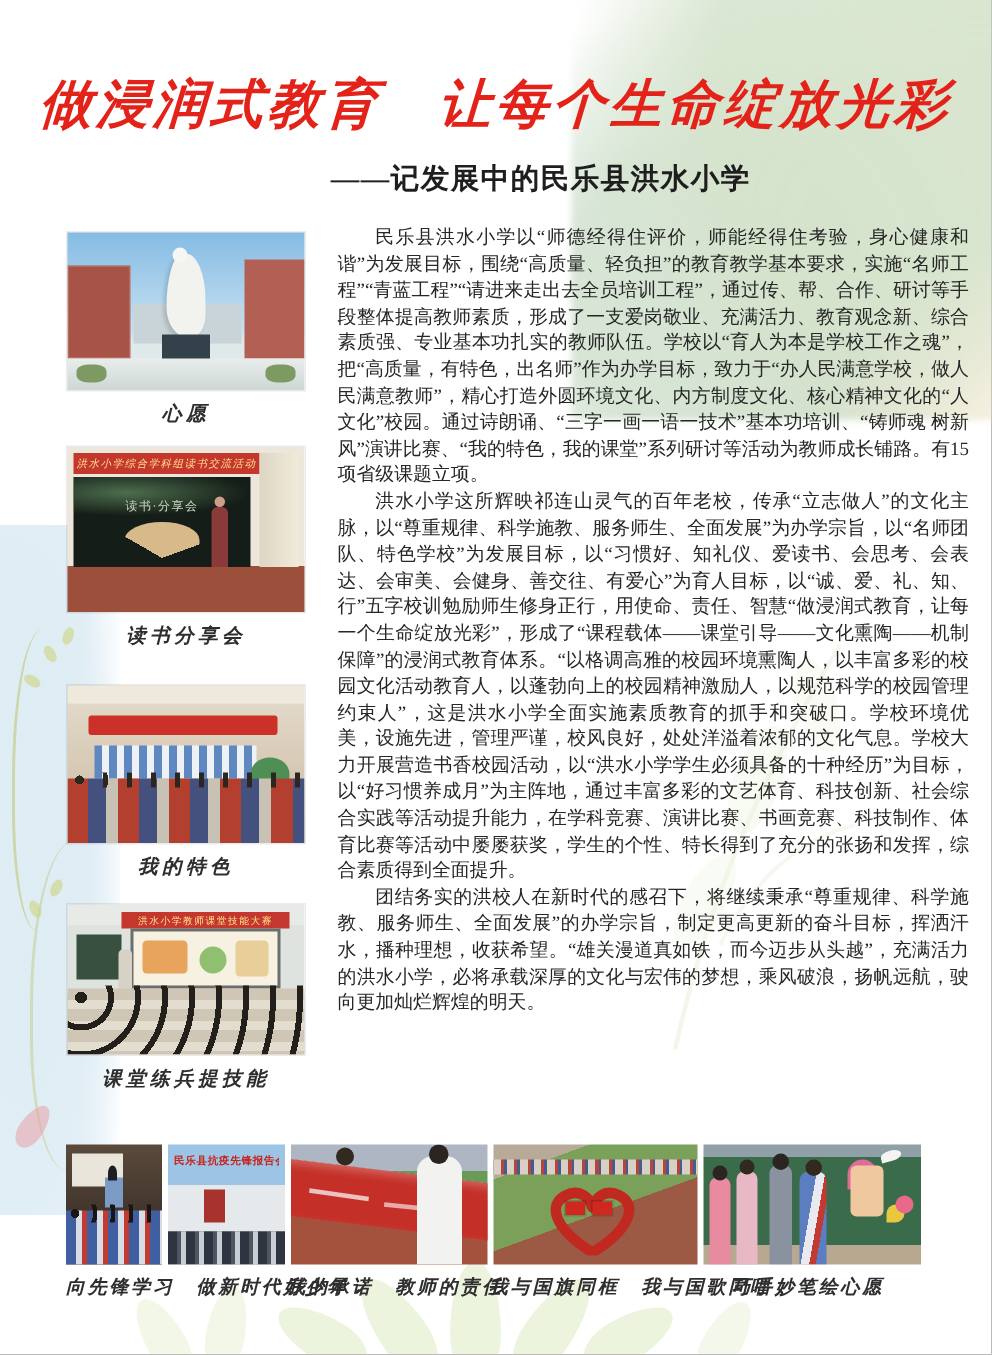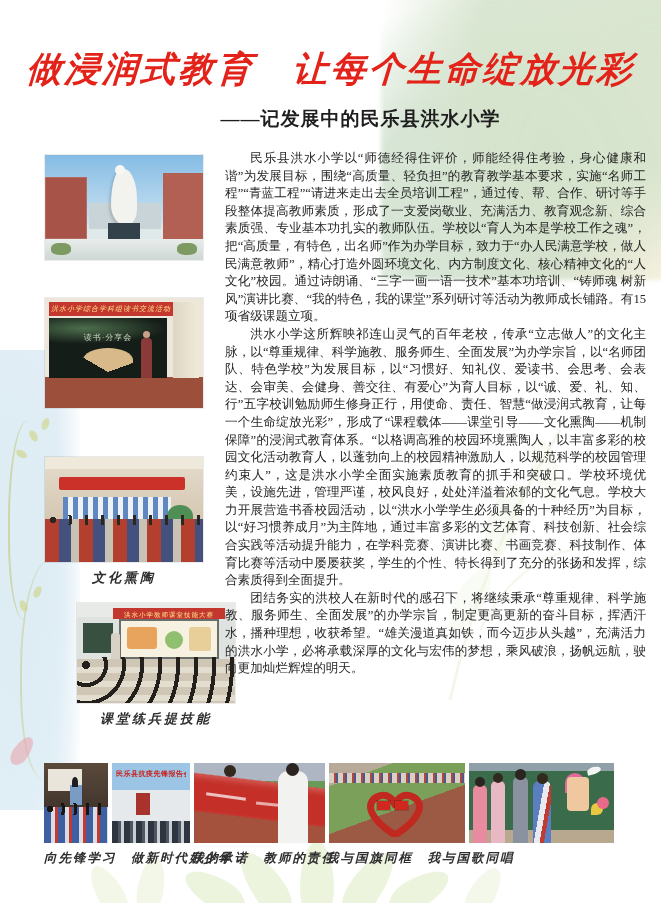--- a/index.html
+++ b/index.html
@@ -128,51 +128,53 @@
       <div class="ph-el" style="left:0;top:22px;width:42px;height:62px;background:#a85348;box-shadow:inset 0 0 0 1px rgba(255,255,255,.15);"></div>
       <div class="ph-el" style="left:118px;top:18px;width:40px;height:66px;background:#b36054;"></div>
       <div class="ph-el" style="left:44px;top:48px;width:72px;height:26px;background:#c8d4d8;"></div>
       <div class="ph-el" style="left:66px;top:14px;width:26px;height:56px;background:#f2f3ef;border-radius:45% 55% 40% 60%/70% 60% 30% 40%;box-shadow:-2px 2px 3px rgba(0,0,0,.15);"></div>
       <div class="ph-el" style="left:70px;top:10px;width:10px;height:10px;background:#f6f7f3;border-radius:50%;"></div>
       <div class="ph-el" style="left:63px;top:68px;width:32px;height:20px;background:#33424a;"></div>
       <div class="ph-el" style="left:0;top:84px;width:158px;height:21px;background:linear-gradient(#e9edec,#cdd7d4);"></div>
       <div class="ph-el" style="left:6px;top:88px;width:20px;height:12px;background:#7d9a62;border-radius:40%;"></div>
       <div class="ph-el" style="left:132px;top:88px;width:20px;height:12px;background:#7d9a62;border-radius:40%;"></div>
     </div>
+    <div class="fig-caption">心愿</div>
   </div>
 
   <div class="figure" style="top:298px;">
     <div class="photo" style="height:110px;background:linear-gradient(#ece7da 0 72%,#9c4f3a 72%);">
       <div class="ph-el" style="left:4px;top:4px;width:124px;height:14px;background:#c4372e;">
         <div class="photo-banner-text" style="top:2px;font-style:italic;">洪水小学综合学科组读书交流活动</div>
       </div>
       <div class="ph-el" style="left:4px;top:20px;width:118px;height:60px;background:#151d18;">
         <div class="ph-el" style="left:0;top:0;width:118px;height:26px;background:radial-gradient(ellipse at 30% 40%,rgba(90,130,90,.8),rgba(20,30,22,0) 70%);"></div>
         <div class="ph-el" style="left:34px;top:30px;width:50px;height:24px;background:conic-gradient(from -80deg at 50% 100%,#151d18 0 20deg,#d8b98a 20deg 150deg,#151d18 150deg);border-radius:50% 50% 0 0;"></div>
         <div class="photo-banner-text" style="top:14px;color:#cfd8c2;font-size:8px;">读书·分享会</div>
       </div>
       <div class="ph-el" style="left:96px;top:40px;width:11px;height:40px;background:#8a3a38;border-radius:4px 4px 0 0;"></div>
       <div class="ph-el" style="left:98px;top:33px;width:7px;height:7px;background:#caa088;border-radius:50%;"></div>
       <div class="ph-el" style="left:128px;top:4px;width:26px;height:76px;background:linear-gradient(90deg,#ddd6c4,#f0ead8);"></div>
     </div>
+    <div class="fig-caption">读书分享会</div>
   </div>
 
   <div class="figure" style="top:457px;">
     <div class="photo" style="height:105px;background:linear-gradient(#e5dccd,#d6c9b4 55%,#c9b8a0);">
       <div class="ph-el" style="left:0;top:0;width:158px;height:12px;background:#efe9dc;"></div>
       <div class="ph-el" style="left:14px;top:20px;width:126px;height:13px;background:#cc3129;border-radius:2px;"></div>
       <div class="ph-el" style="left:18px;top:40px;width:108px;height:22px;background:repeating-linear-gradient(90deg,#5f87c0 0 5px,#eef2f6 5px 10px);"></div>
       <div class="ph-el" style="left:122px;top:48px;width:26px;height:22px;background:#4f8f56;border-radius:50% 50% 0 0;"></div>
       <div class="ph-el" style="left:0;top:62px;width:158px;height:43px;background:repeating-linear-gradient(90deg,#b3402f 0 14px,#44507e 14px 26px,#c8c2b4 26px 34px);"></div>
       <div class="ph-el" style="left:0;top:58px;width:158px;height:10px;background:repeating-radial-gradient(circle at 8px 5px,#2c2620 0 3px,rgba(0,0,0,0) 3px 16px);"></div>
     </div>
-    <div class="fig-caption">文化熏陶</div>
-  </div>
-
-  <div class="figure" style="top:603px;margin-left:32px;">
+    <div class="fig-caption">我的特色</div>
+  </div>
+
+  <div class="figure" style="top:603px;">
     <div class="photo" style="height:100px;background:linear-gradient(#e8eae8 0 14%,#dfe3e0 14% 60%,#cfc6b6 60%);">
       <div class="ph-el" style="left:36px;top:5px;width:112px;height:11px;background:#c4372e;">
         <div class="photo-banner-text" style="top:1px;font-size:6.5px;">洪水小学教师课堂技能大赛</div>
       </div>
       <div class="ph-el" style="left:44px;top:18px;width:96px;height:36px;background:#f6f1e0;box-shadow:0 0 0 2px #6a6f6c;">
         <div class="ph-el" style="left:6px;top:6px;width:30px;height:22px;background:#e8a35c;border-radius:3px;"></div>
         <div class="ph-el" style="left:44px;top:10px;width:18px;height:18px;background:#8fbf6f;border-radius:50%;"></div>
         <div class="ph-el" style="left:68px;top:6px;width:22px;height:24px;background:#e8cf9a;border-radius:3px;"></div>
       </div>
       <div class="ph-el" style="left:6px;top:20px;width:30px;height:30px;background:#37503f;"></div>
@@ -241,14 +243,15 @@
       <div class="ph-el" style="left:6px;top:14px;width:10px;height:10px;background:#2b2420;border-radius:50%;"></div>
       <div class="ph-el" style="left:24px;top:10px;width:10px;height:10px;background:#32291f;border-radius:50%;"></div>
       <div class="ph-el" style="left:46px;top:6px;width:11px;height:11px;background:#2b2420;border-radius:50%;"></div>
       <div class="ph-el" style="left:68px;top:10px;width:11px;height:11px;background:#32291f;border-radius:50%;"></div>
     </div>
   </div>
 
   <div class="bcap" style="left:44px;width:143px;">向先锋学习　做新时代好少年</div>
   <div class="bcap" style="left:191px;width:131px;">我的承诺　教师的责任</div>
   <div class="bcap" style="left:326px;width:136px;">我与国旗同框　我与国歌同唱</div>
+  <div class="bcap" style="left:466px;width:145px;">巧手妙笔绘心愿</div>
 
 </div>
 
 </body></html>

